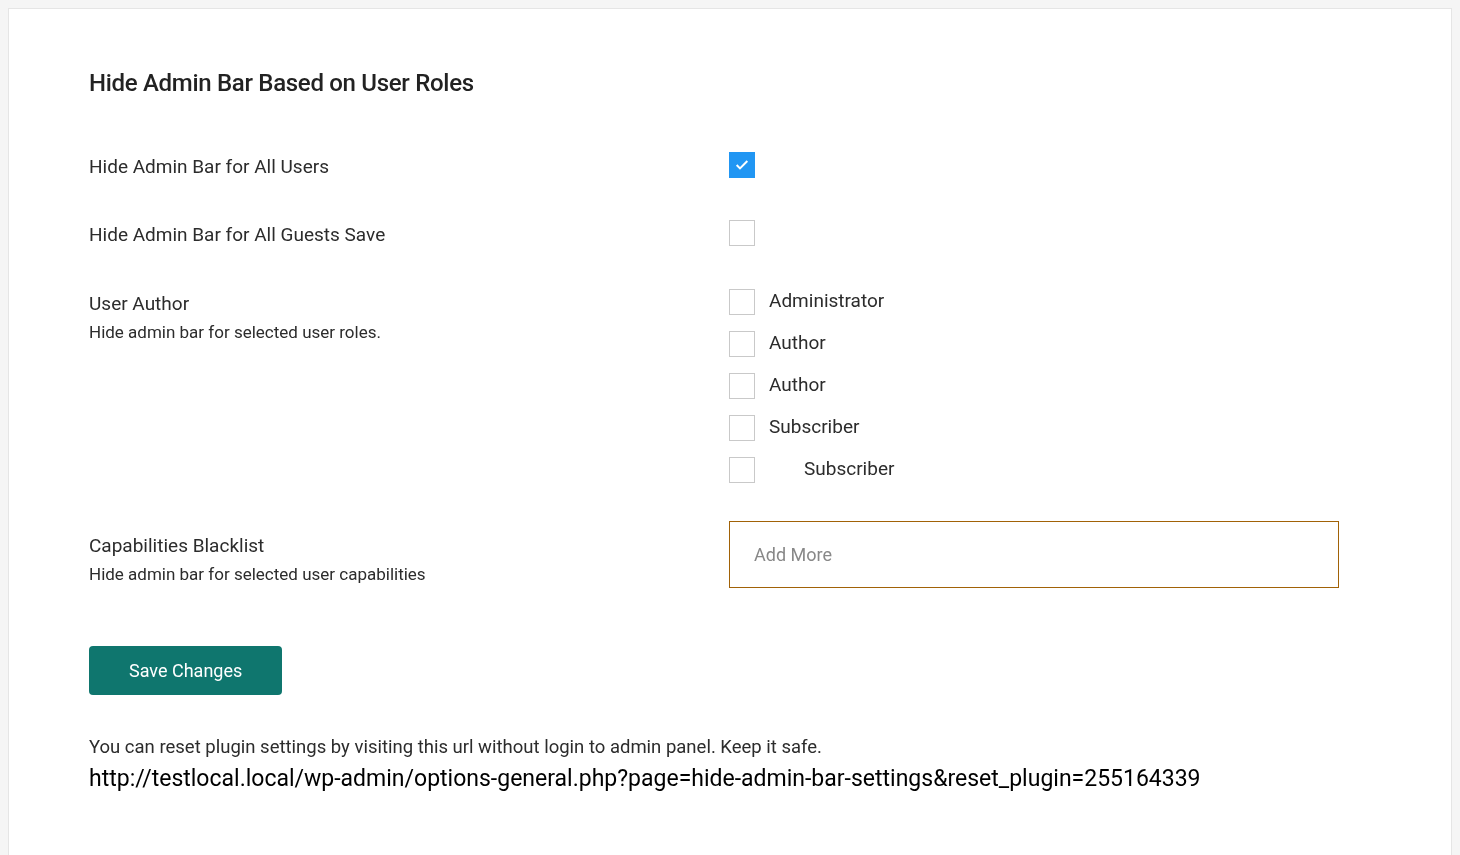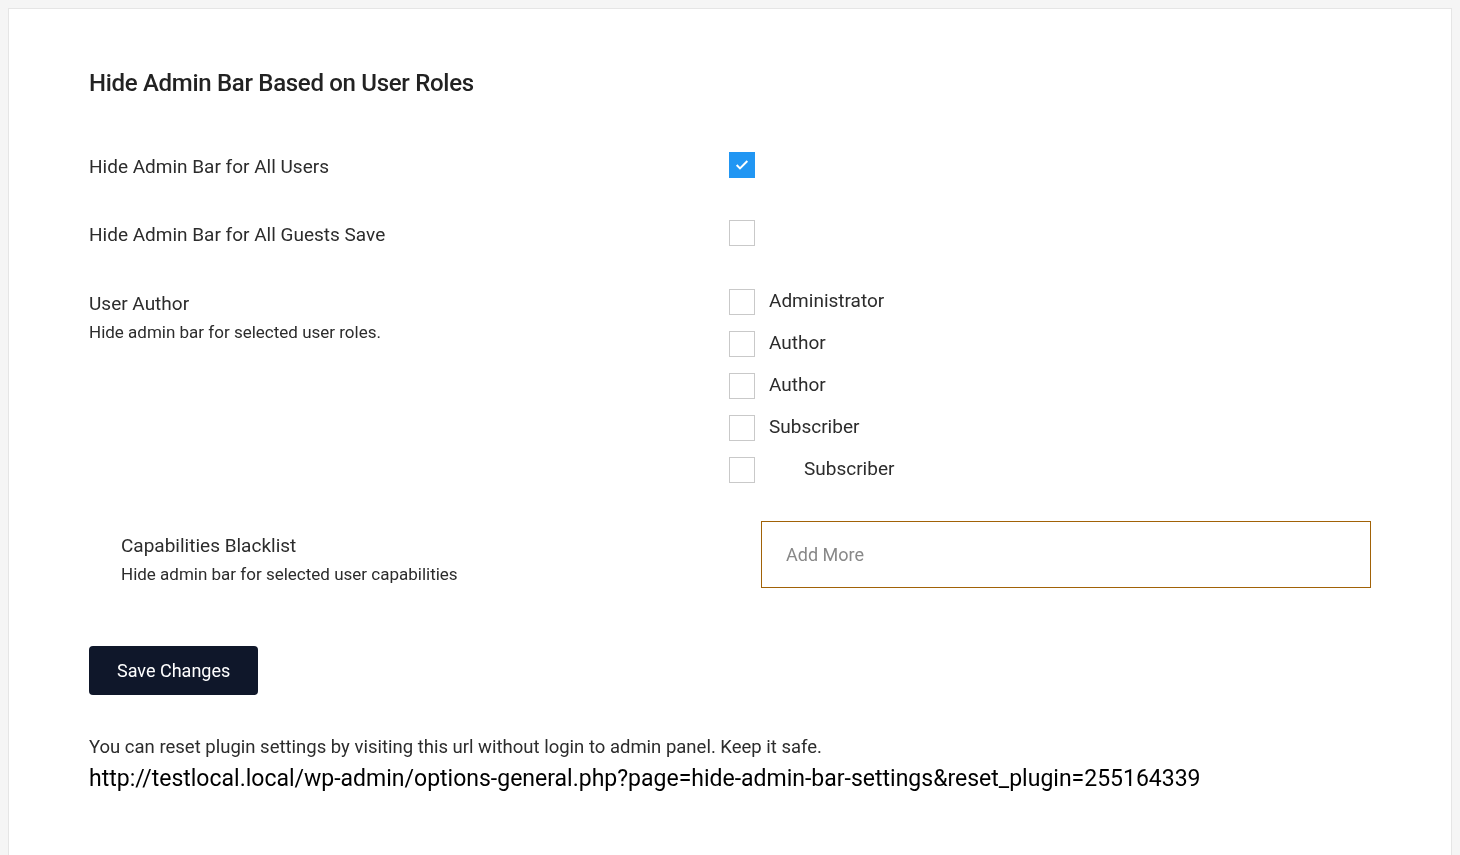--- a/index.html
+++ b/index.html
@@ -92,24 +92,24 @@
       padding: 22px 24px;
       border: 1px solid #a16207;
       font-size: 18px;
       color: #333;
       font-family: inherit;
     }
     .text-input::placeholder {
       color: #888;
     }
     .save-button {
-      background: #0f172a;
+      background: #0f766e;
       color: #fff;
       border: none;
-      padding: 14px 28px;
+      padding: 14px 40px;
       font-size: 18px;
       border-radius: 4px;
       cursor: pointer;
       margin-top: 10px;
       margin-bottom: 38px;
       font-family: inherit;
     }
     .footer-text {
       font-size: 18.5px;
       color: #2c2c2c;
@@ -121,21 +121,20 @@
       font-size: 23px;
       line-height: 1.55;
       word-break: break-all;
     }
     .roles-row {
       margin-bottom: 38px;
     }
     .caps-row {
       margin-bottom: 48px;
       align-items: flex-start;
-      margin-left: 32px;
     }
     .caps-row .label-col {
       padding-top: 10px;
     }
   </style>
 </head>
 <body>
 
 <div class="panel">
 

